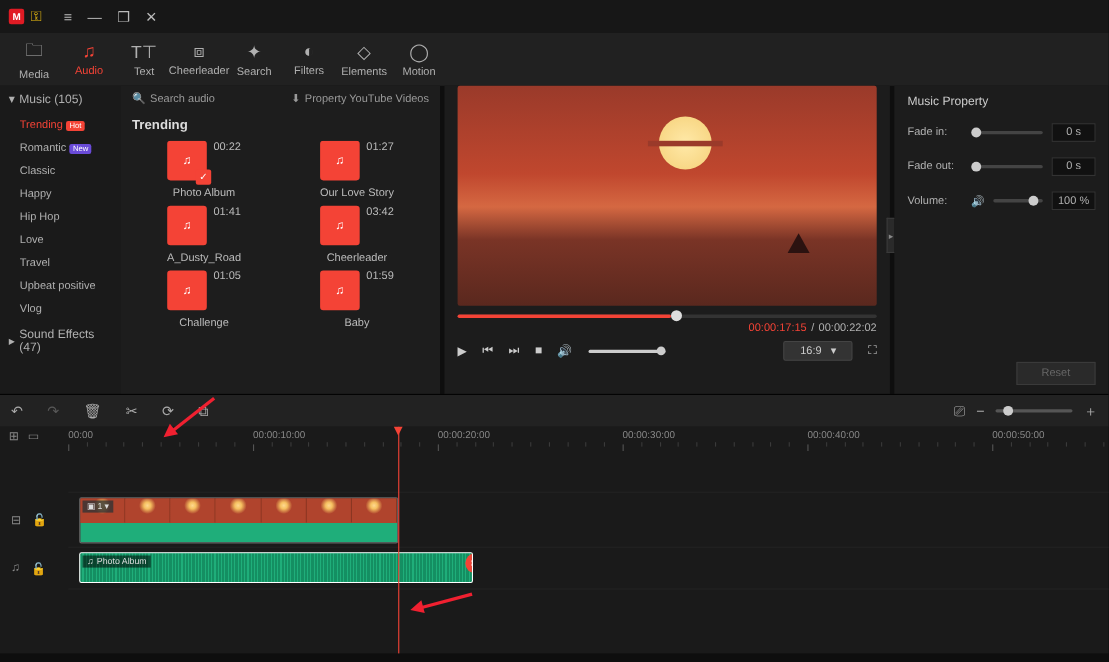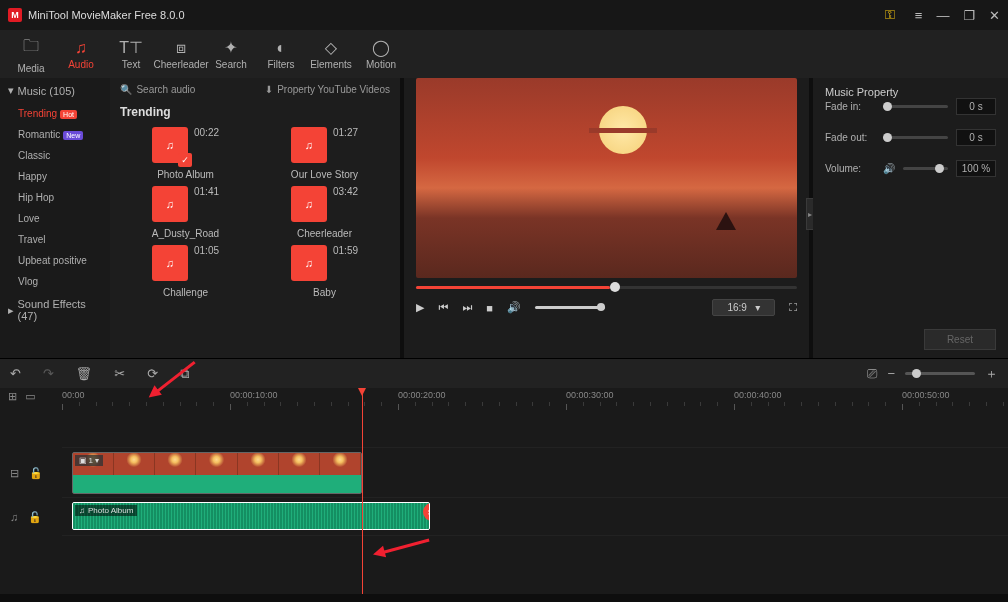--- a/index.html
+++ b/index.html
@@ -61,21 +61,21 @@
 .time { display: flex; justify-content: flex-end; gap: 4px; padding: 0 12px; font-size: 10px; }
 .time .cur { color: #f44336; }
 .pctrls { display: flex; gap: 14px; align-items: center; padding: 6px 12px 8px; color: #ccc; }
 .pctrls .sp { flex: 1; }
 .ratio { background: #333; border: 1px solid #444; color: #ccc; padding: 2px 14px; font-size: 10px; border-radius: 2px; position: relative; }
 .vol { width: 70px; height: 3px; background: #ccc; border-radius: 2px; position: relative; }
 .vol .kn { position: absolute; right: 0; top: -3px; width: 8px; height: 8px; background: #ccc; border-radius: 50%; }
 
 
 .props { width: 195px; background: #1c1c1c; padding: 8px 12px; display: flex; flex-direction: column; position: relative; }
-.props-title { font-size: 11px; color: #ccc; }
+.props-title { font-size: 11px; color: #ccc; margin-bottom: 14px; }
 .prop-row { display: flex; align-items: center; gap: 8px; margin-bottom: 14px; font-size: 10px; }
 .prop-row .lbl { width: 50px; }
 .slider { flex: 1; height: 3px; background: #444; position: relative; border-radius: 2px; }
 .slider .kn { position: absolute; left: 0; top: -3px; width: 9px; height: 9px; background: #ccc; border-radius: 50%; }
 .slider.vol .kn { left: 70%; }
 .valbox { width: 40px; background: #111; border: 1px solid #333; text-align: center; padding: 2px 0; font-size: 10px; }
 .reset-btn { margin-top: auto; align-self: flex-end; background: #2a2a2a; border: 1px solid #3a3a3a; color: #666; padding: 4px 22px; font-size: 10px; cursor: pointer; }
 .collapse-tab { position: absolute; left: -7px; top: 120px; width: 7px; height: 32px; background: #2a2a2a; border: 1px solid #3a3a3a; border-right: none; display: flex; align-items: center; justify-content: center; font-size: 8px; color: #888; }
 
 
@@ -113,21 +113,20 @@
 .arrow1 { position: absolute; left: 150px; top: 376px; transform: rotate(-38deg); z-index: 10; pointer-events: none; }
 .arrow2 { position: absolute; left: 380px; top: 545px; transform: rotate(-15deg); z-index: 10; pointer-events: none; }
 .arrow-body { width: 50px; height: 3px; background: #f02030; position: relative; }
 .arrow-body::after { content: ""; position: absolute; left: -8px; top: -5px; border-right: 12px solid #f02030; border-top: 6px solid transparent; border-bottom: 6px solid transparent; }
 </style>
 </head>
 <body>
 
 <div class="titlebar">
   <div class="logo">M</div>
-  <div class="title">MiniTool MovieMaker Free 8.0.0</div>
   <div class="win">
     <span class="key">⚿</span>
     <span>≡</span>
     <span>—</span>
     <span>❐</span>
     <span>✕</span>
   </div>
 </div>
 
 <div class="ribbon">
@@ -250,20 +249,25 @@
   </div>
 
   <div class="player panel">
     <div class="preview">
       <div class="sun"></div>
       <div class="boat"></div>
     </div>
     <div class="seekbar">
         <div class="fill"></div>
         <div class="knob"></div>
+      </div>
+    <div class="time">
+        <span class="cur">00:00:17:15</span>
+        <span>/</span>
+        <span>00:00:22:02</span>
       </div>
     <div class="pctrls">
       <span class="ico">▶</span>
       <span class="ico">⏮</span>
       <span class="ico">⏭</span>
       <span class="ico">■</span>
       <span class="ico">🔊</span>
       <div class="vol">
           <div class="kn"></div>
         </div>

